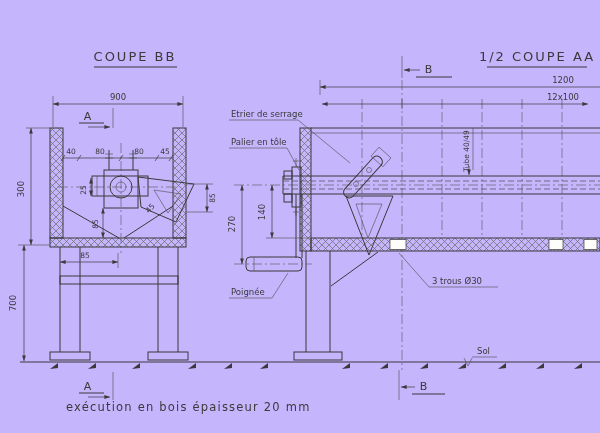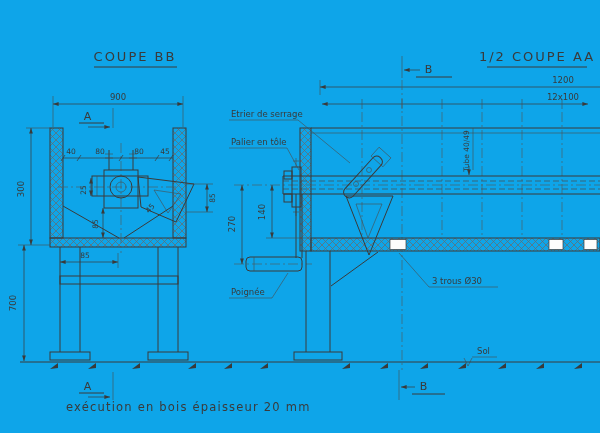--- a/index.html
+++ b/index.html
@@ -1,16 +1,16 @@
 <!DOCTYPE html>
 <html><head>
 <meta charset="utf-8">
 <style>
   html,body{margin:0;padding:0;background:#e8e8e8;}
-  .sheet{width:600px;height:433px;background:#0ea5e9;position:relative;overflow:hidden;}
+  .sheet{width:600px;height:433px;background:#c4b5fd;position:relative;overflow:hidden;}
   svg{display:block;}
   text{font-family:"DejaVu Sans",sans-serif;fill:#3a3a3a;}
   .t-title{font-size:13px;letter-spacing:2px;}
   .t-dim{font-size:8.5px;}
   .t-dims{font-size:7.5px;}
   .t-marker{font-size:11px;letter-spacing:1px;}
   .t-label{font-size:8.5px;}
   .t-note{font-size:11.5px;letter-spacing:1.2px;}
   .ln{stroke:#3a3a3a;stroke-width:1;fill:none;}
   .ln-thin{stroke:#4a4a4a;stroke-width:0.6;fill:none;}

